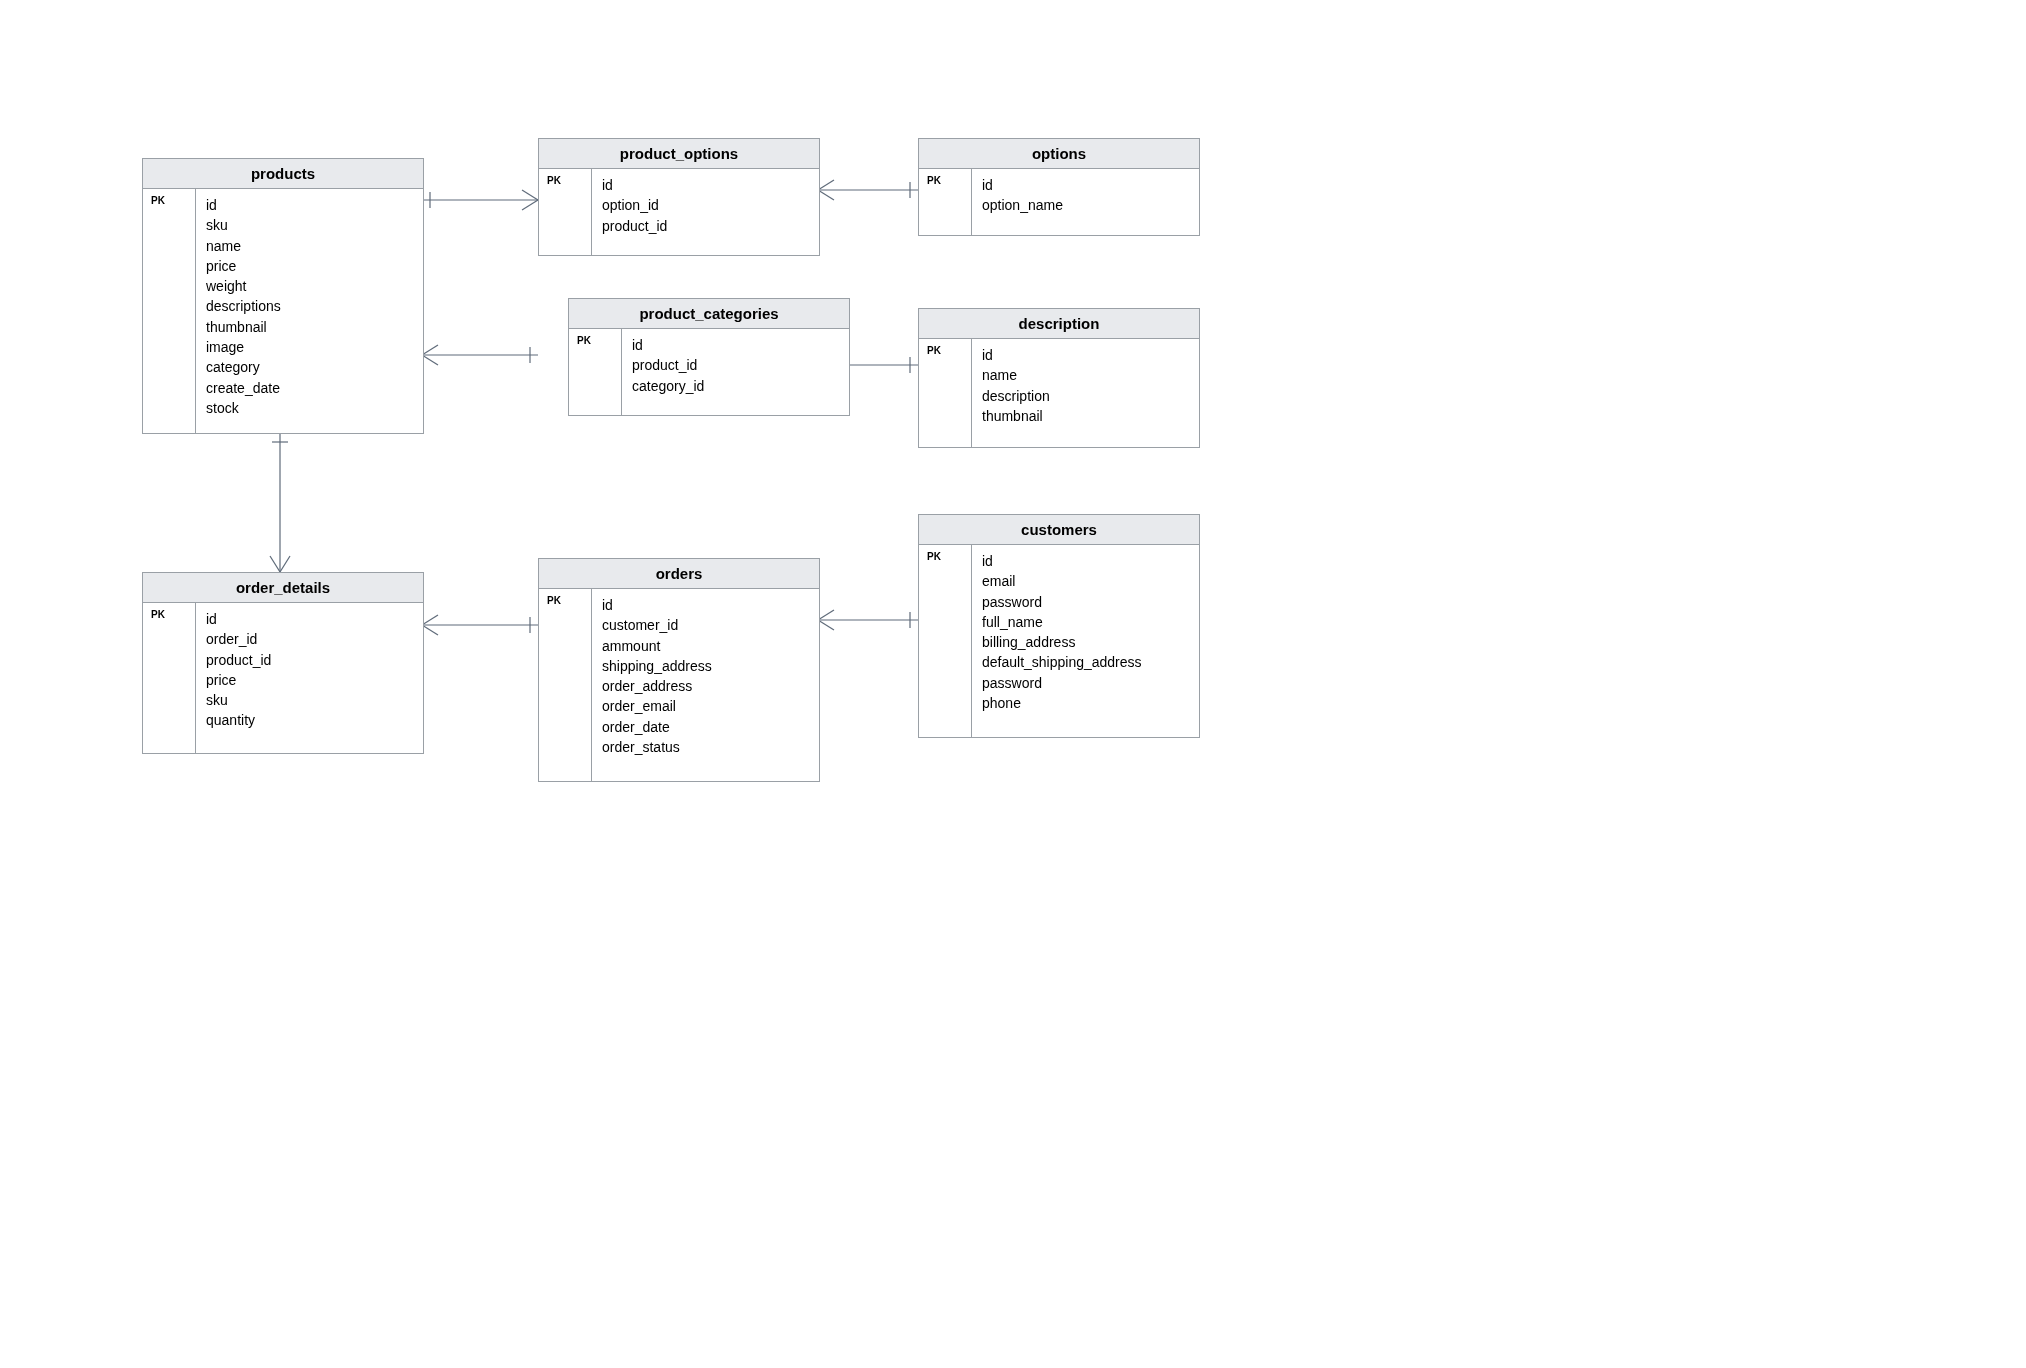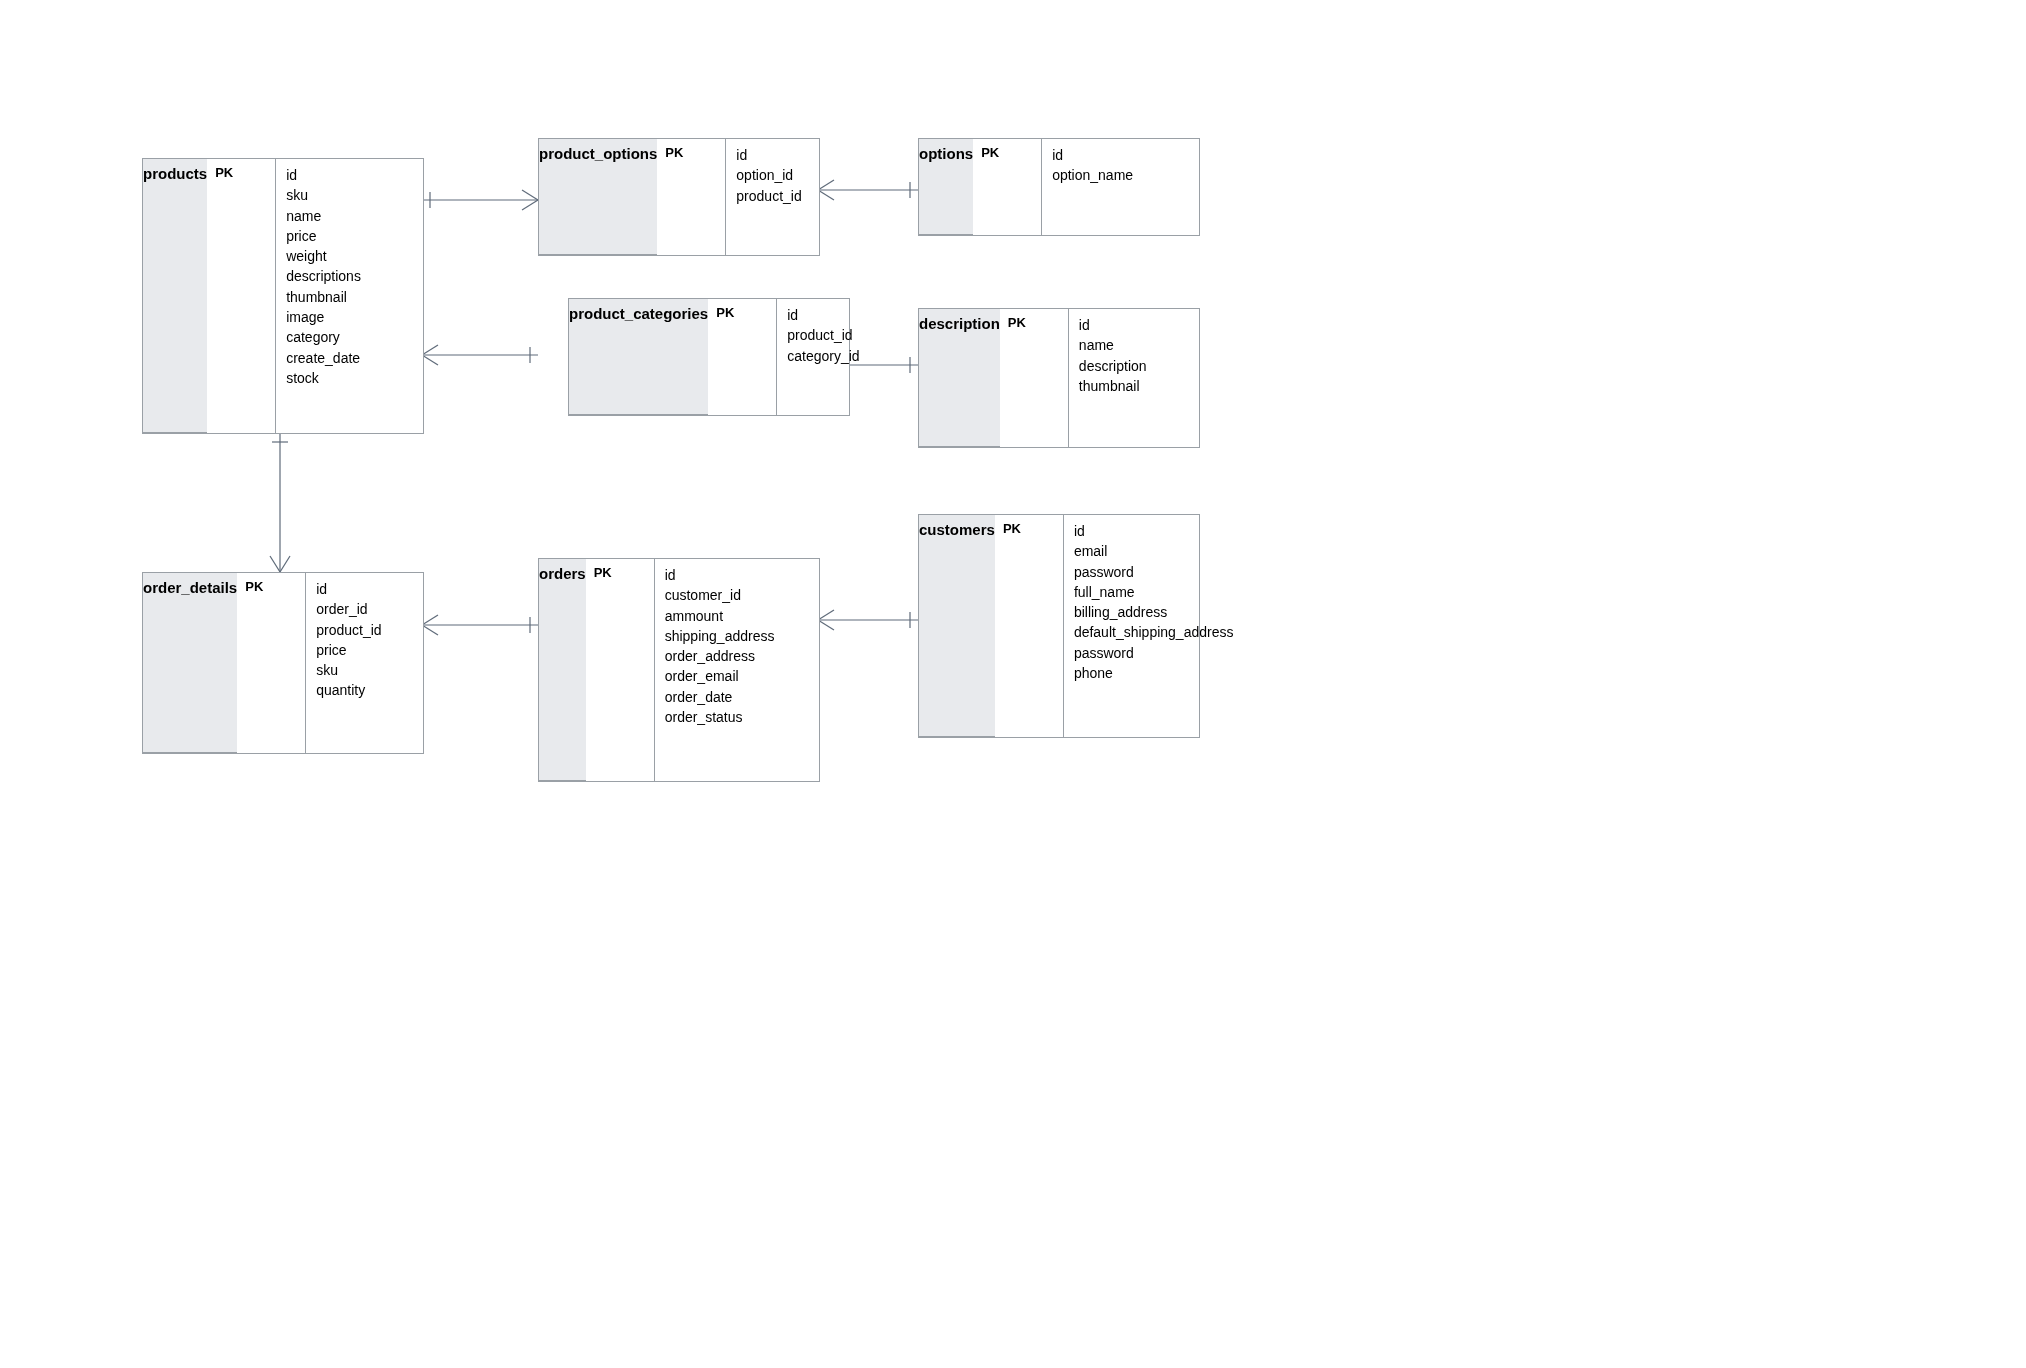--- a/index.html
+++ b/index.html
@@ -1,20 +1,20 @@
 <!DOCTYPE html>
 <html><head>
 <meta charset="utf-8">
 <style>
   html,body{margin:0;padding:0;background:#fff;font-family:Arial,Helvetica,sans-serif;font-size:14px;color:#000}
   .canvas{position:relative;width:2026px;height:1368px}
-  .entity{position:absolute;border:1px solid #9aa0a6;background:#fff;display:flex;width:280px}
+  .entity{position:absolute;border:1px solid #9aa0a6;background:#fff;display:flex;flex-direction:column;width:280px}
   .entity .title{background:#e8eaed;border-bottom:1px solid #9aa0a6;font-weight:bold;text-align:center;padding:6px 0;font-size:15px}
   .entity .body{display:flex;flex-direction:row;flex:1}
-  .entity .pkcol{width:44px;border-right:1px solid #9aa0a6;padding:6px 16px 0 8px;font-weight:bold;font-size:13px}
+  .entity .pkcol{width:44px;border-right:1px solid #9aa0a6;padding:6px 0 0 8px;font-weight:bold;font-size:10px}
   .entity .fields{flex:1;padding:6px 10px 10px 10px;line-height:1.45}
   .entity .fields .pk{font-weight:normal}
   svg.connectors{position:absolute;left:0;top:0;width:2026px;height:1368px;pointer-events:none}
   svg.connectors line{stroke:#5f6b7a;stroke-width:1.2}
 </style>
 </head>
 <body>
 
 <div class="canvas">
 

